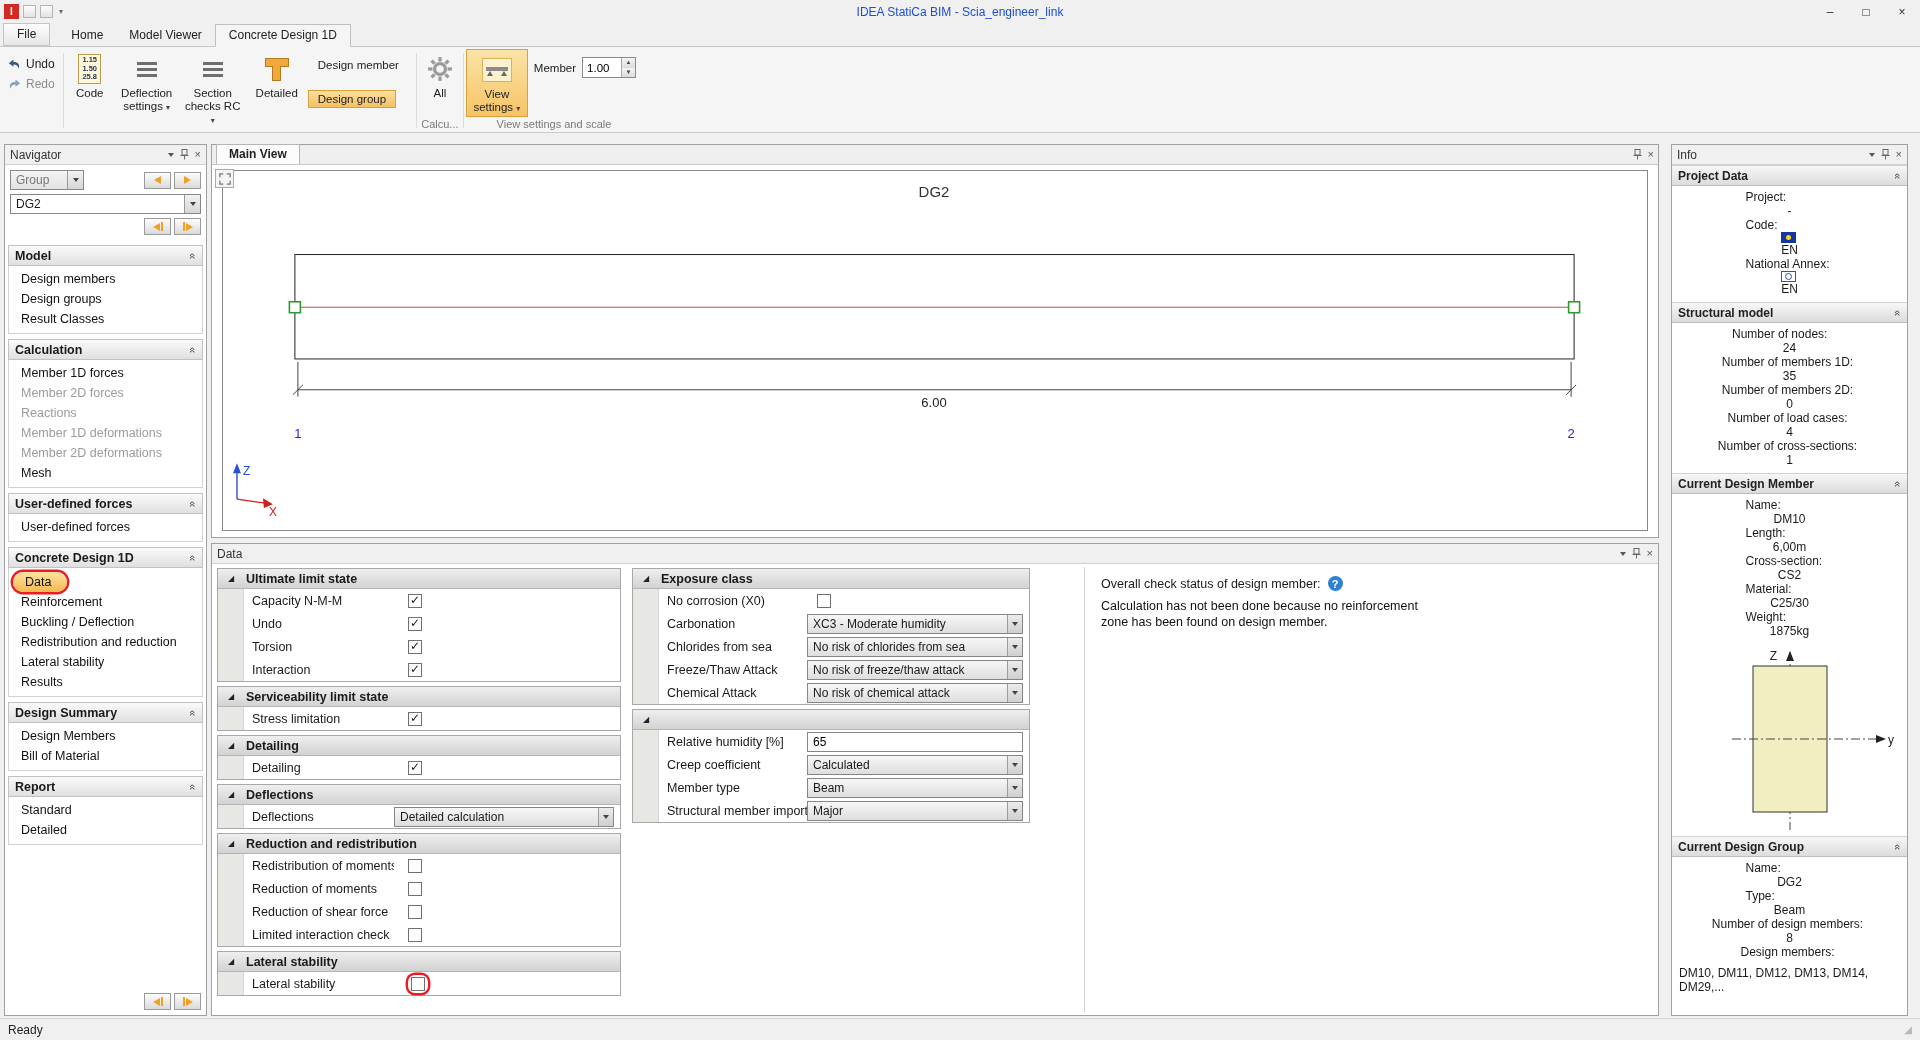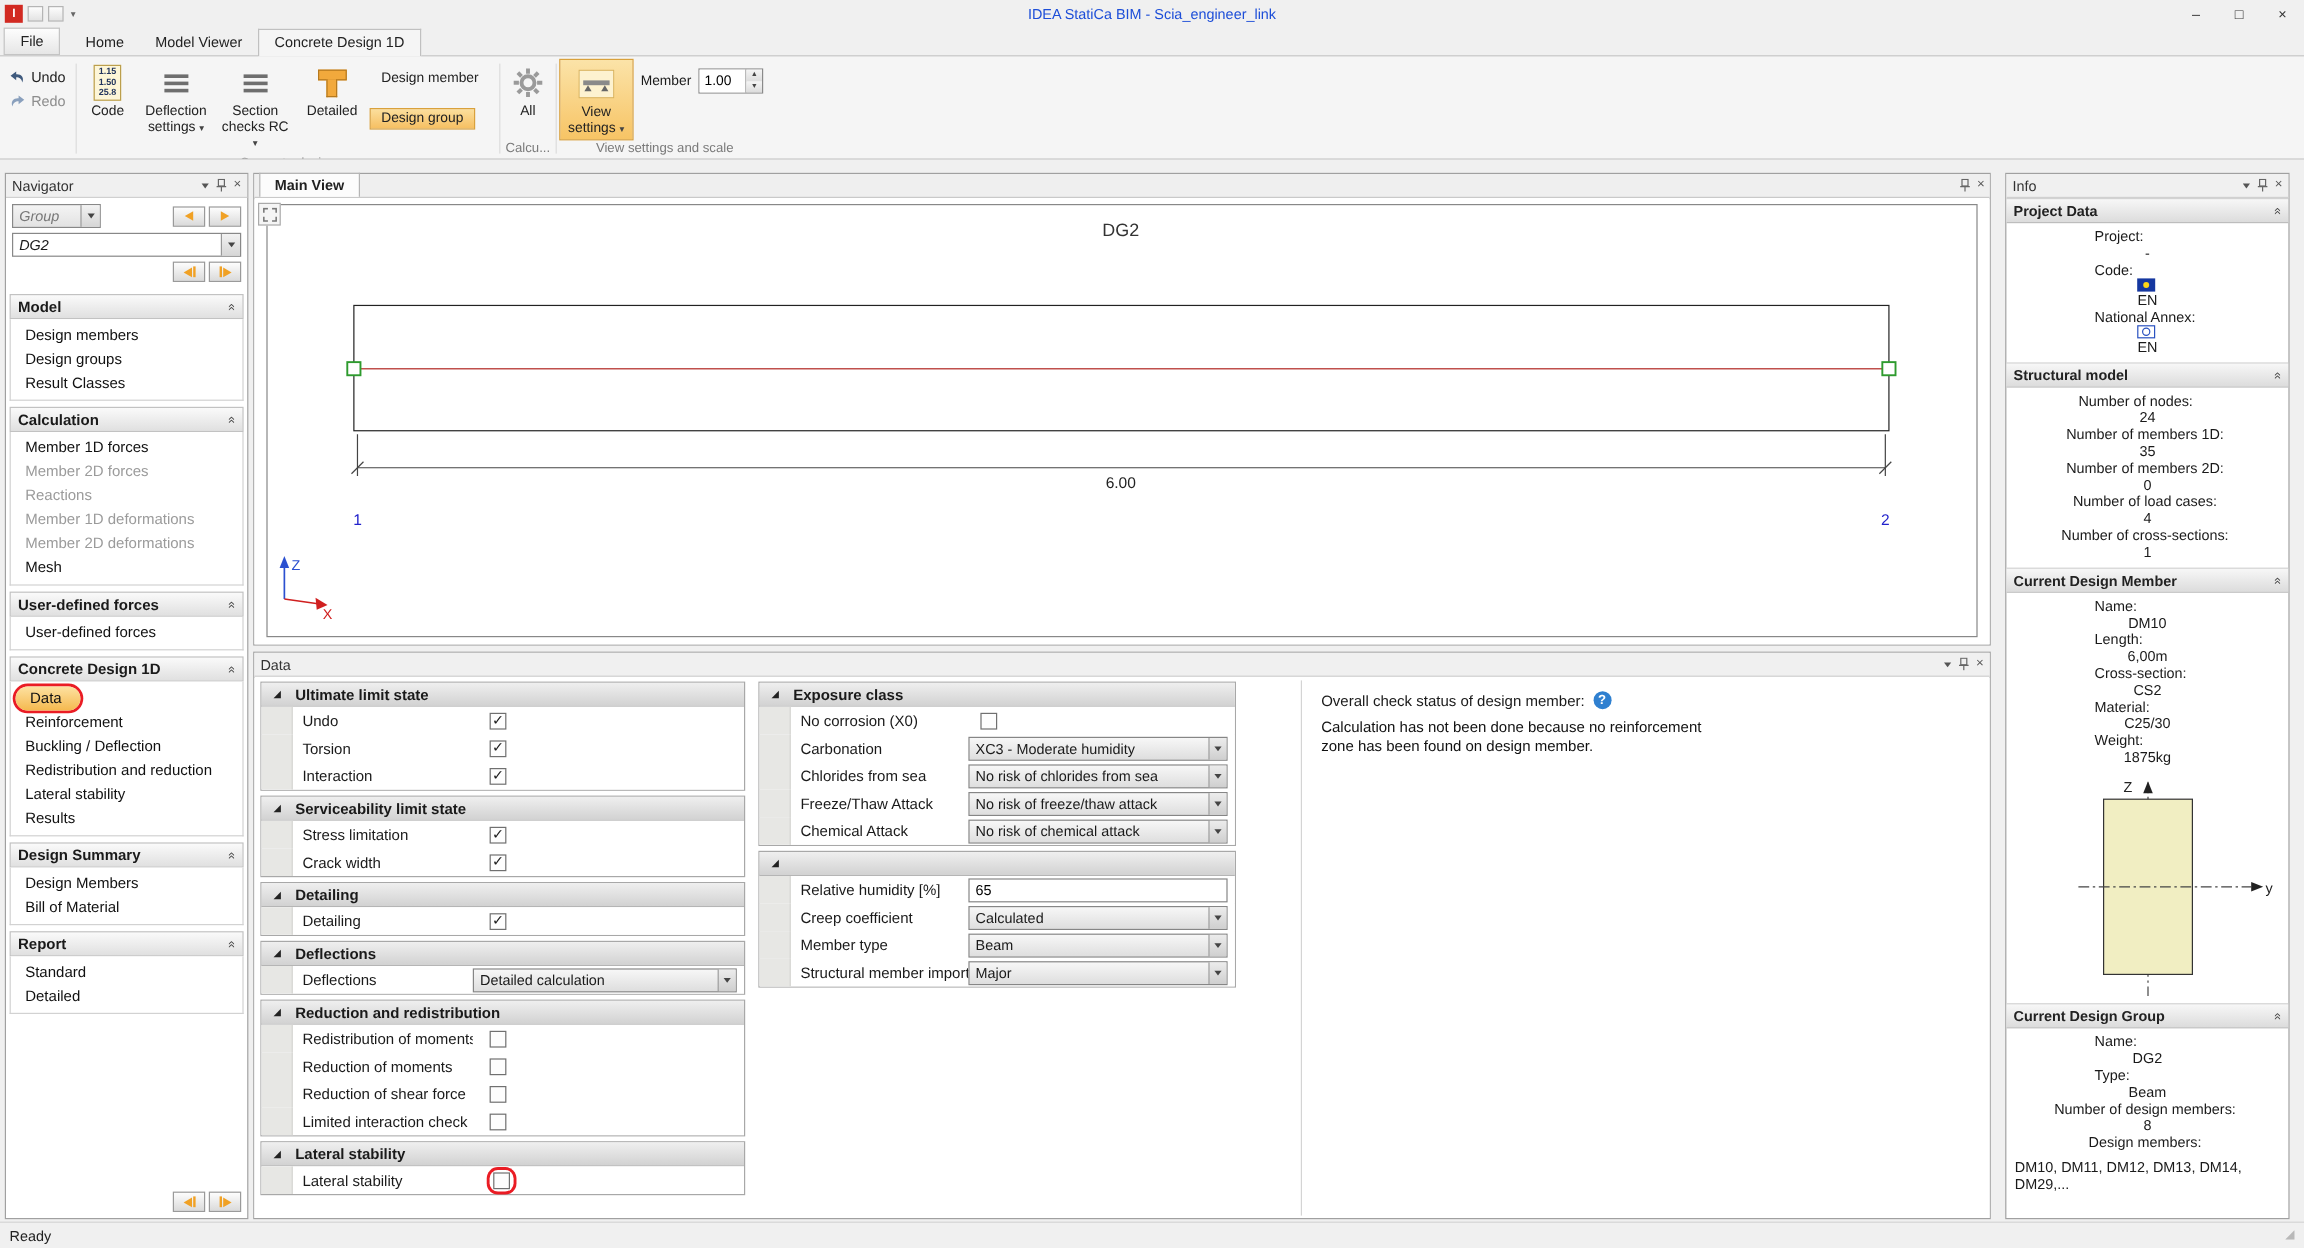--- a/index.html
+++ b/index.html
@@ -59,21 +59,21 @@
   .hicon { font-size:11px; line-height:11px; }
   .tri-down { width:0; height:0; border-left:3.5px solid transparent; border-right:3.5px solid transparent; border-top:4.5px solid #555; }
 
   
   .navigator { left:4px; top:10px; width:203px; bottom:2px; display:flex; flex-direction:column; }
   .nav-top { padding:5px 5px 2px; }
   .nav-row { display:flex; align-items:center; margin-bottom:4px; gap:3px; }
   .nav-row.right { justify-content:flex-end; }
   .flex-sp { flex:1; }
   .combo { height:20px; border:1px solid #888; background:#fff; display:flex; align-items:center; font-size:12px; }
-  .combo-text { padding:0 5px; flex:1; white-space:nowrap;font-style:italic; }
+  .combo-text { padding:0 5px; flex:1; white-space:nowrap; }
   .combo-arrow { width:16px; align-self:stretch; background:linear-gradient(#f2f2f2,#d6d6d6); border-left:1px solid #999; display:flex; align-items:center; justify-content:center; }
   .combo-disabled { width:74px; background:linear-gradient(#f4f4f4,#e2e2e2); color:#777; }
   .combo-full { flex:1; }
   .dd-tri { width:0; height:0; border-left:3.5px solid transparent; border-right:3.5px solid transparent; border-top:4.5px solid #444; }
   .arrow-btn { width:27px; height:17px; border:1px solid #9a9a9a; background:linear-gradient(#fdfdfd,#dadada); display:inline-flex; align-items:center; justify-content:center; gap:1px; }
   .tri-l { width:0; height:0; border-top:4px solid transparent; border-bottom:4px solid transparent; border-right:7px solid #f0a125; }
   .tri-r { width:0; height:0; border-top:4px solid transparent; border-bottom:4px solid transparent; border-left:7px solid #f0a125; }
   .bar-v { width:2px; height:9px; background:#f0a125; }
   .nav-sections { flex:1; overflow:hidden; padding:4px 3px 0; }
   .nav-sec-header { height:21px; display:flex; align-items:center; padding:0 6px; background:linear-gradient(#fafafa,#e0e0e0); border:1px solid #c2c2c2; font-weight:bold; font-size:12.5px; margin-top:5px; }
@@ -479,20 +479,27 @@
         <div class="dp-col col-left">
             <div class="dp-section">
               <div class="dp-header">
                 <span class="dp-gutter">
                   <span class="tri-glyph">◢</span>
                 </span>
                 <span class="dp-header-title">Ultimate limit state</span>
               </div>
               <div class="dp-row">
                 <span class="dp-gutter"></span>
+                <span class="dp-label">Capacity N-M-M</span>
+                <span class="dp-control">
+                  <span class="checkbox checked"></span>
+                </span>
+              </div>
+              <div class="dp-row">
+                <span class="dp-gutter"></span>
                 <span class="dp-label">Undo</span>
                 <span class="dp-control">
                   <span class="checkbox checked"></span>
                 </span>
               </div>
               <div class="dp-row">
                 <span class="dp-gutter"></span>
                 <span class="dp-label">Torsion</span>
                 <span class="dp-control">
                   <span class="checkbox checked"></span>
@@ -509,27 +516,20 @@
             <div class="dp-section">
               <div class="dp-header">
                 <span class="dp-gutter">
                   <span class="tri-glyph">◢</span>
                 </span>
                 <span class="dp-header-title">Serviceability limit state</span>
               </div>
               <div class="dp-row">
                 <span class="dp-gutter"></span>
                 <span class="dp-label">Stress limitation</span>
-                <span class="dp-control">
-                  <span class="checkbox checked"></span>
-                </span>
-              </div>
-              <div class="dp-row">
-                <span class="dp-gutter"></span>
-                <span class="dp-label">Crack width</span>
                 <span class="dp-control">
                   <span class="checkbox checked"></span>
                 </span>
               </div>
             </div>
             <div class="dp-section">
               <div class="dp-header">
                 <span class="dp-gutter">
                   <span class="tri-glyph">◢</span>
                 </span>

